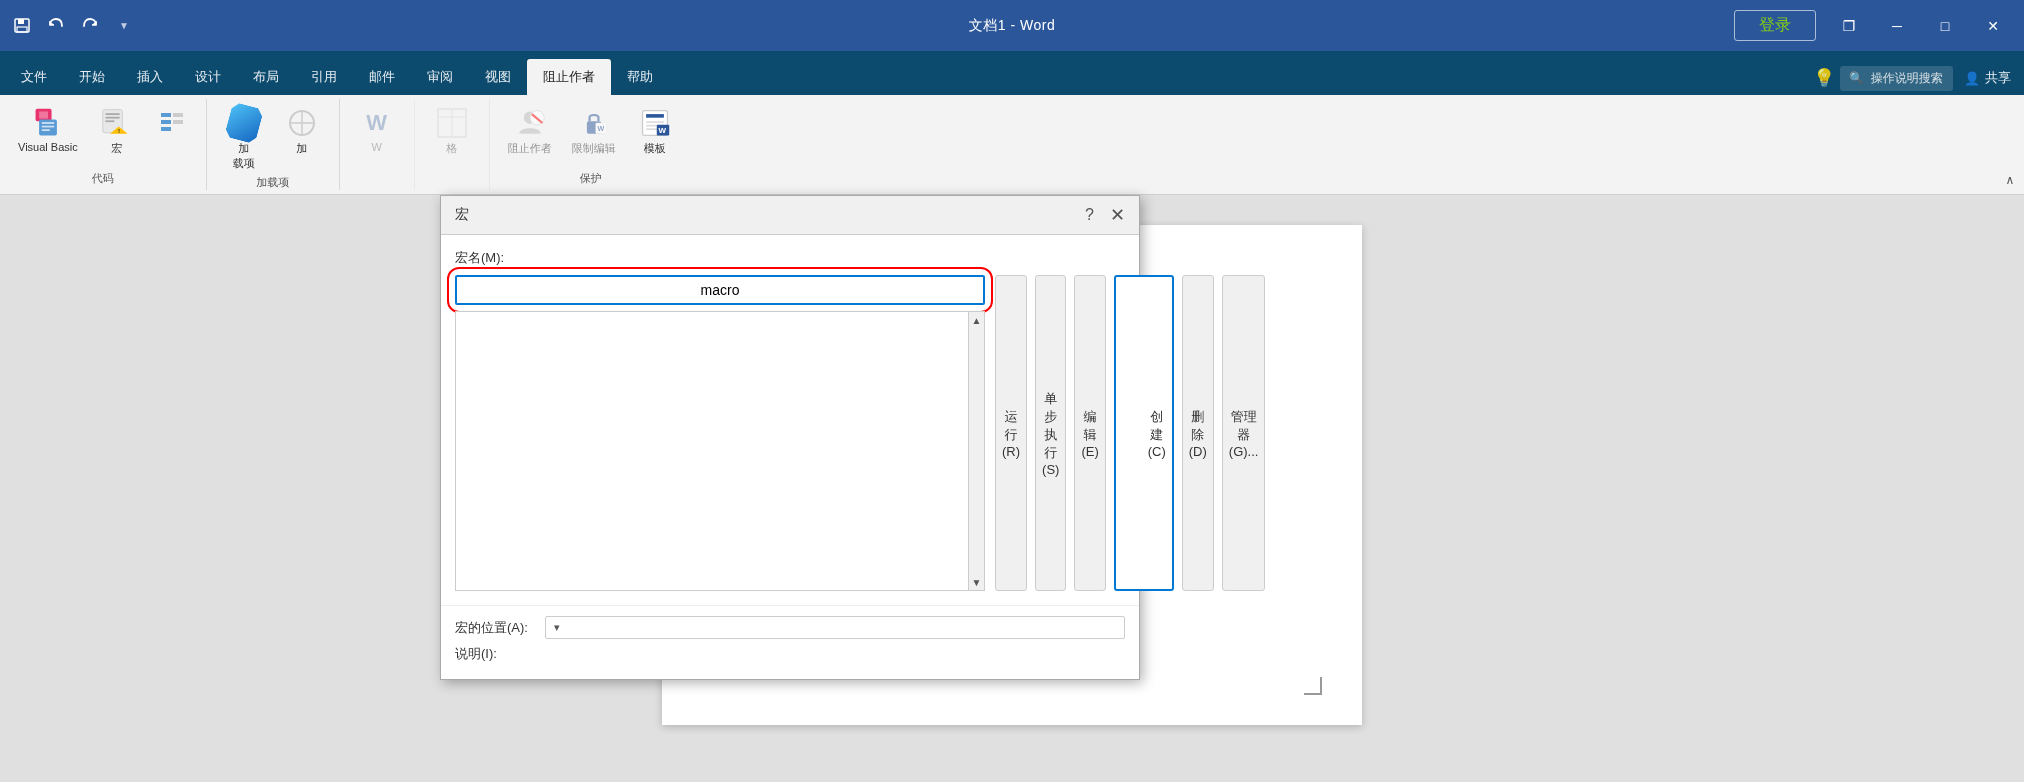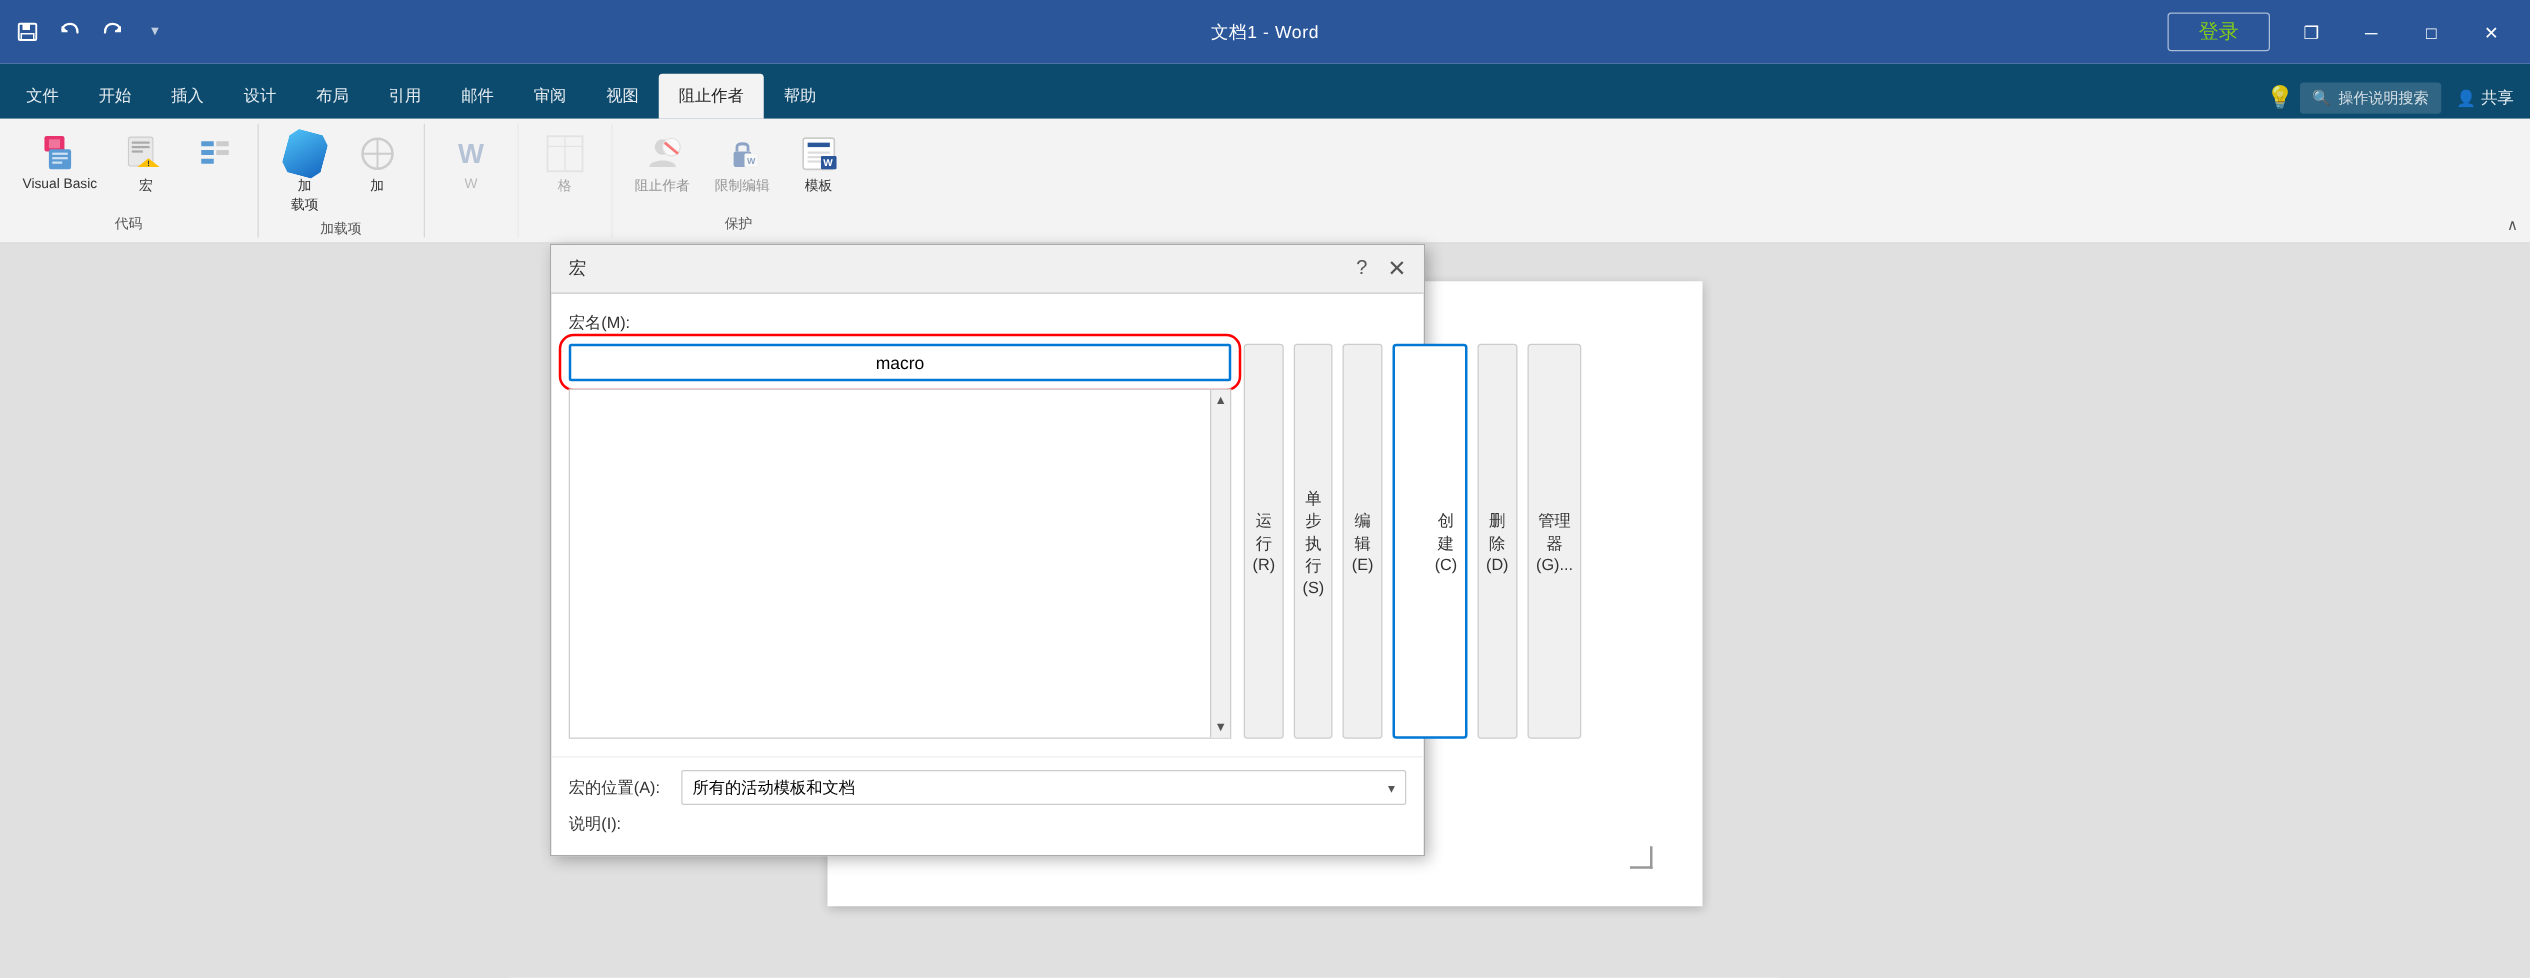--- a/index.html
+++ b/index.html
@@ -591,21 +591,20 @@
             <button class="dialog-action-btn">删除(D)</button>
             <button class="dialog-action-btn">管理器(G)...</button>
           </div>
         </div>
       </div>
 
       <div class="dialog-footer">
         <div class="dialog-footer-row">
           <div class="dialog-footer-label">宏的位置(A):</div>
           <div class="dialog-select-wrapper">
-            <span class="dialog-select-text">所有的活动模板和文档</span>
             <span class="dialog-select-arrow">▾</span>
           </div>
         </div>
         <div class="dialog-footer-row">
           <div class="dialog-desc-label">说明(I):</div>
         </div>
       </div>
     </div>
   </div>
 </div>

